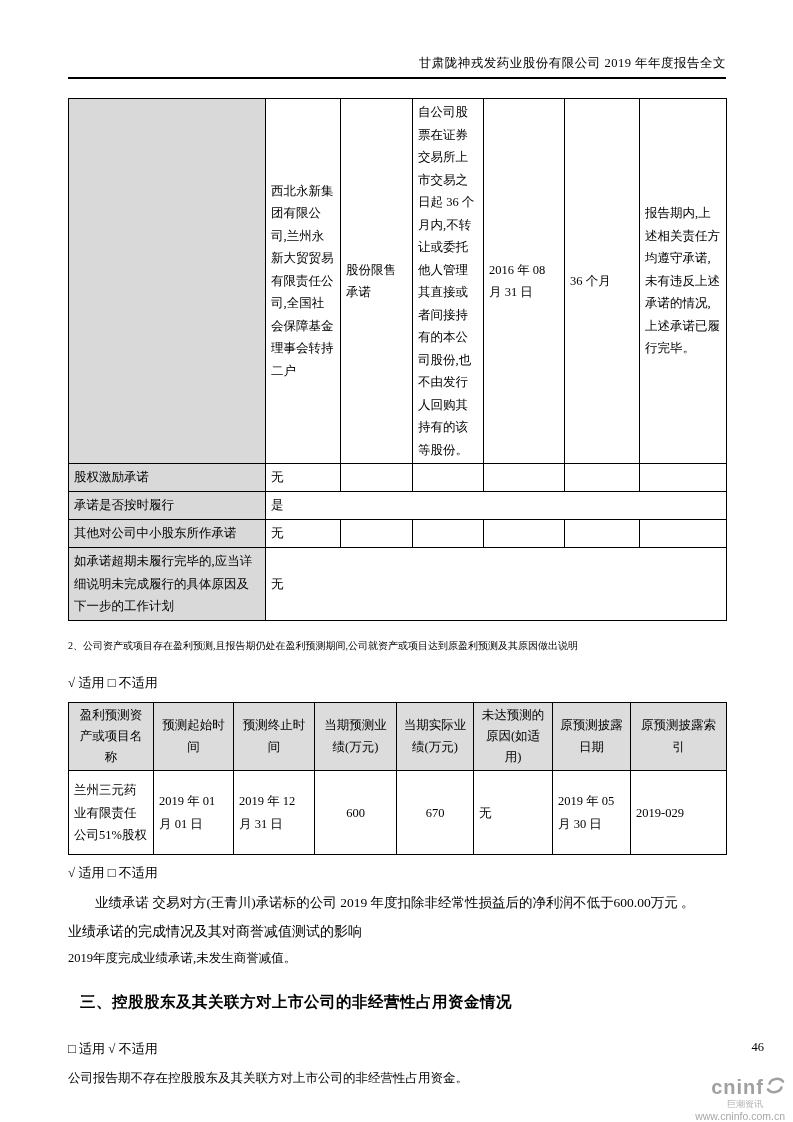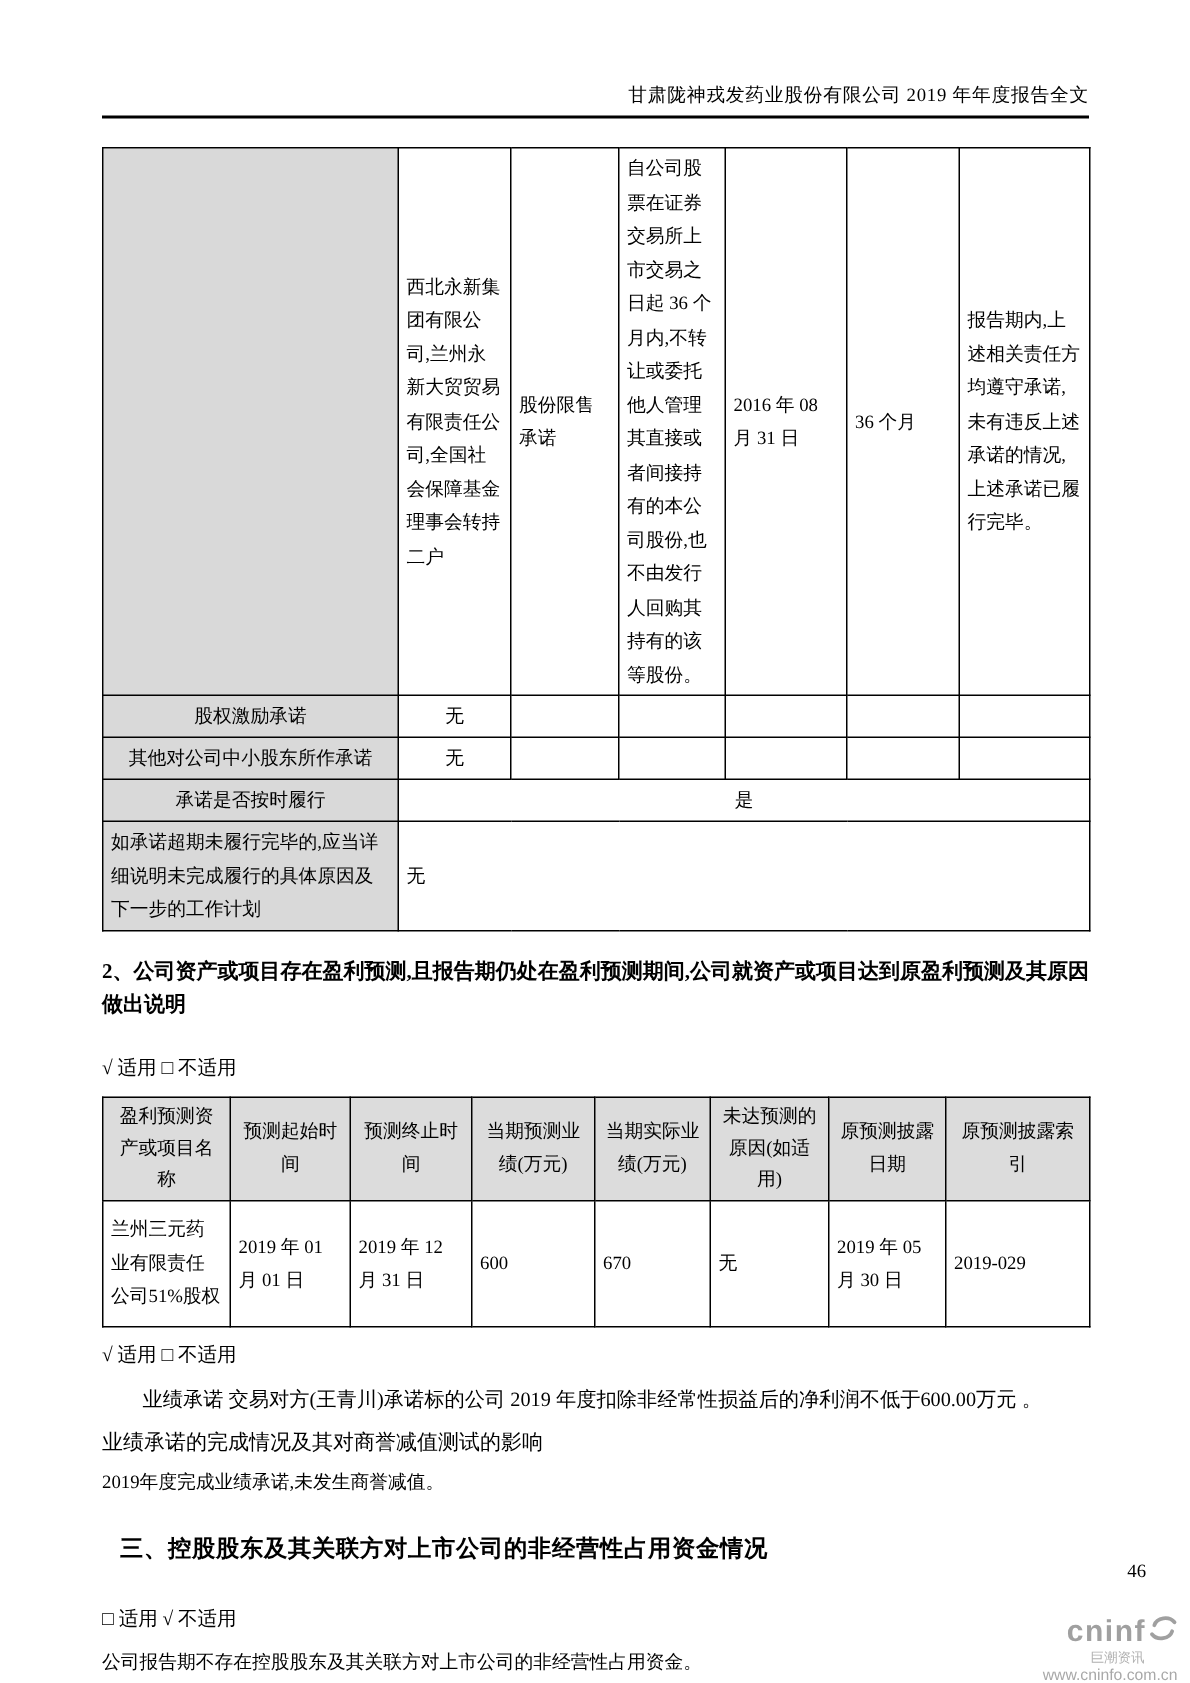--- a/index.html
+++ b/index.html
@@ -30,38 +30,38 @@
     border: 1px solid #000;
     padding: 2px 5px;
     vertical-align: middle;
     line-height: 1.8;
     word-break: break-all;
     text-align: left;
   }
   .gray-cell { background: #d9d9d9; }
   .commitment-table { margin-top: 19px; }
   .commitment-table .tall-row td { height: 272px; }
-  .commitment-table .short-row td { height: 28px; text-align: center; }
+  .commitment-table .short-row td { height: 28px; }
   .commitment-table .overdue-row td { height: 70px; }
 
   .forecast-table { margin-top: 10px; }
   .forecast-table .header-row td {
     background: #dcdcdc;
     text-align: center;
     height: 46px;
     line-height: 1.7;
   }
   .forecast-table .data-row td { height: 84px; }
-  .num-cell { text-align: left; margin-top: 10px; }
+  .num-cell { text-align: center; margin-top: 10px; }
 
   
   .heading-2 {
     margin-top: 17px;
-    font-size: 14px;
-    font-weight: bold;
+    font-size: 10px;
+    font-weight: normal;
     line-height: 1.62;
     text-align: justify;
   }
   .applicability { margin-top: 20px; font-size: 13px; }
   .footnote { margin-top: 6px; font-size: 12.5px; }
   .applicability-inline { margin-top: 9px; font-size: 13px; }
   .detail-para {
     margin-top: 7px;
     font-size: 13.5px;
     line-height: 2.0;
@@ -131,31 +131,31 @@
         <tr class="short-row">
           <td class="gray-cell">股权激励承诺</td>
           <td>无</td>
           <td></td>
           <td></td>
           <td></td>
           <td></td>
           <td></td>
         </tr>
         <tr class="short-row">
+          <td class="gray-cell">承诺是否按时履行</td>
+          <td colspan="6">是</td>
+        </tr>
+        <tr class="short-row">
           <td class="gray-cell">其他对公司中小股东所作承诺</td>
           <td>无</td>
           <td></td>
           <td></td>
           <td></td>
           <td></td>
           <td></td>
-        </tr>
-        <tr class="short-row">
-          <td class="gray-cell">承诺是否按时履行</td>
-          <td colspan="6">是</td>
         </tr>
         <tr class="overdue-row">
           <td class="gray-cell">如承诺超期未履行完毕的,应当详细说明未完成履行的具体原因及下一步的工作计划</td>
           <td colspan="6">无</td>
         </tr>
       </tbody>
     </table>
 
     <div class="heading-2">2、公司资产或项目存在盈利预测,且报告期仍处在盈利预测期间,公司就资产或项目达到原盈利预测及其原因做出说明</div>
 

